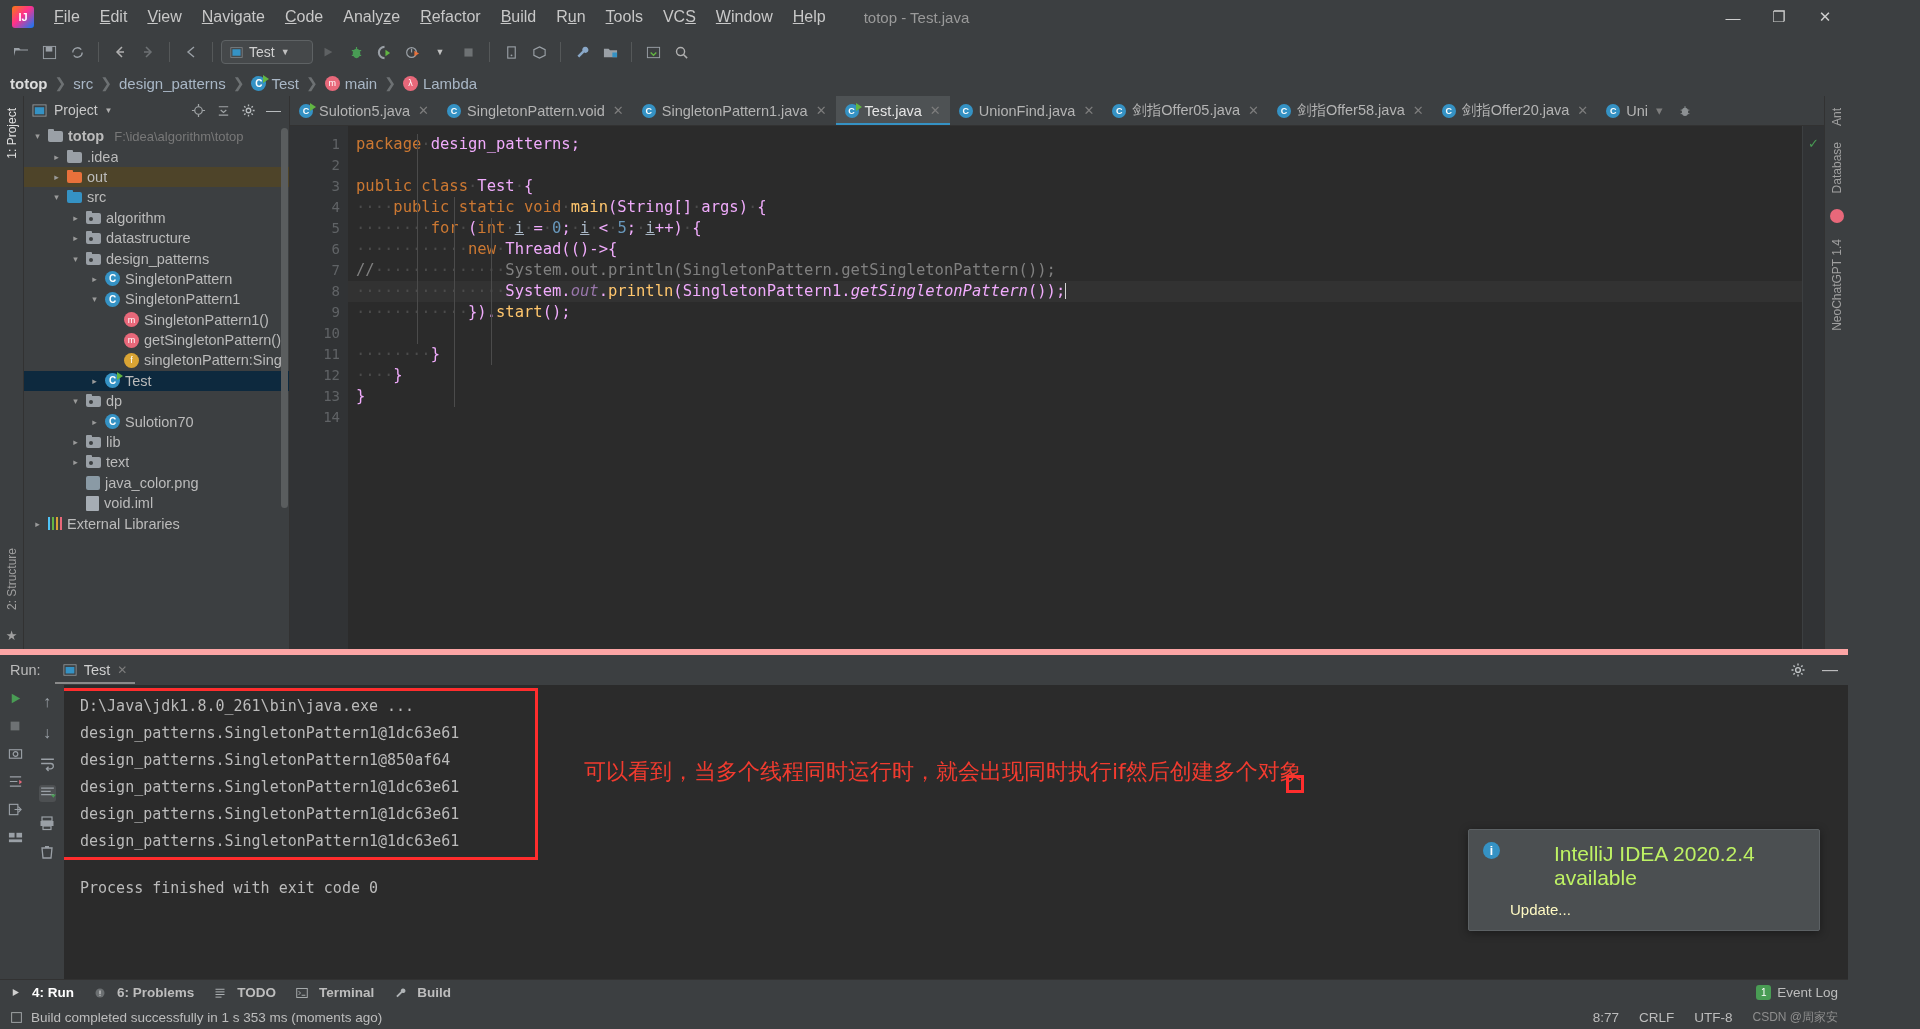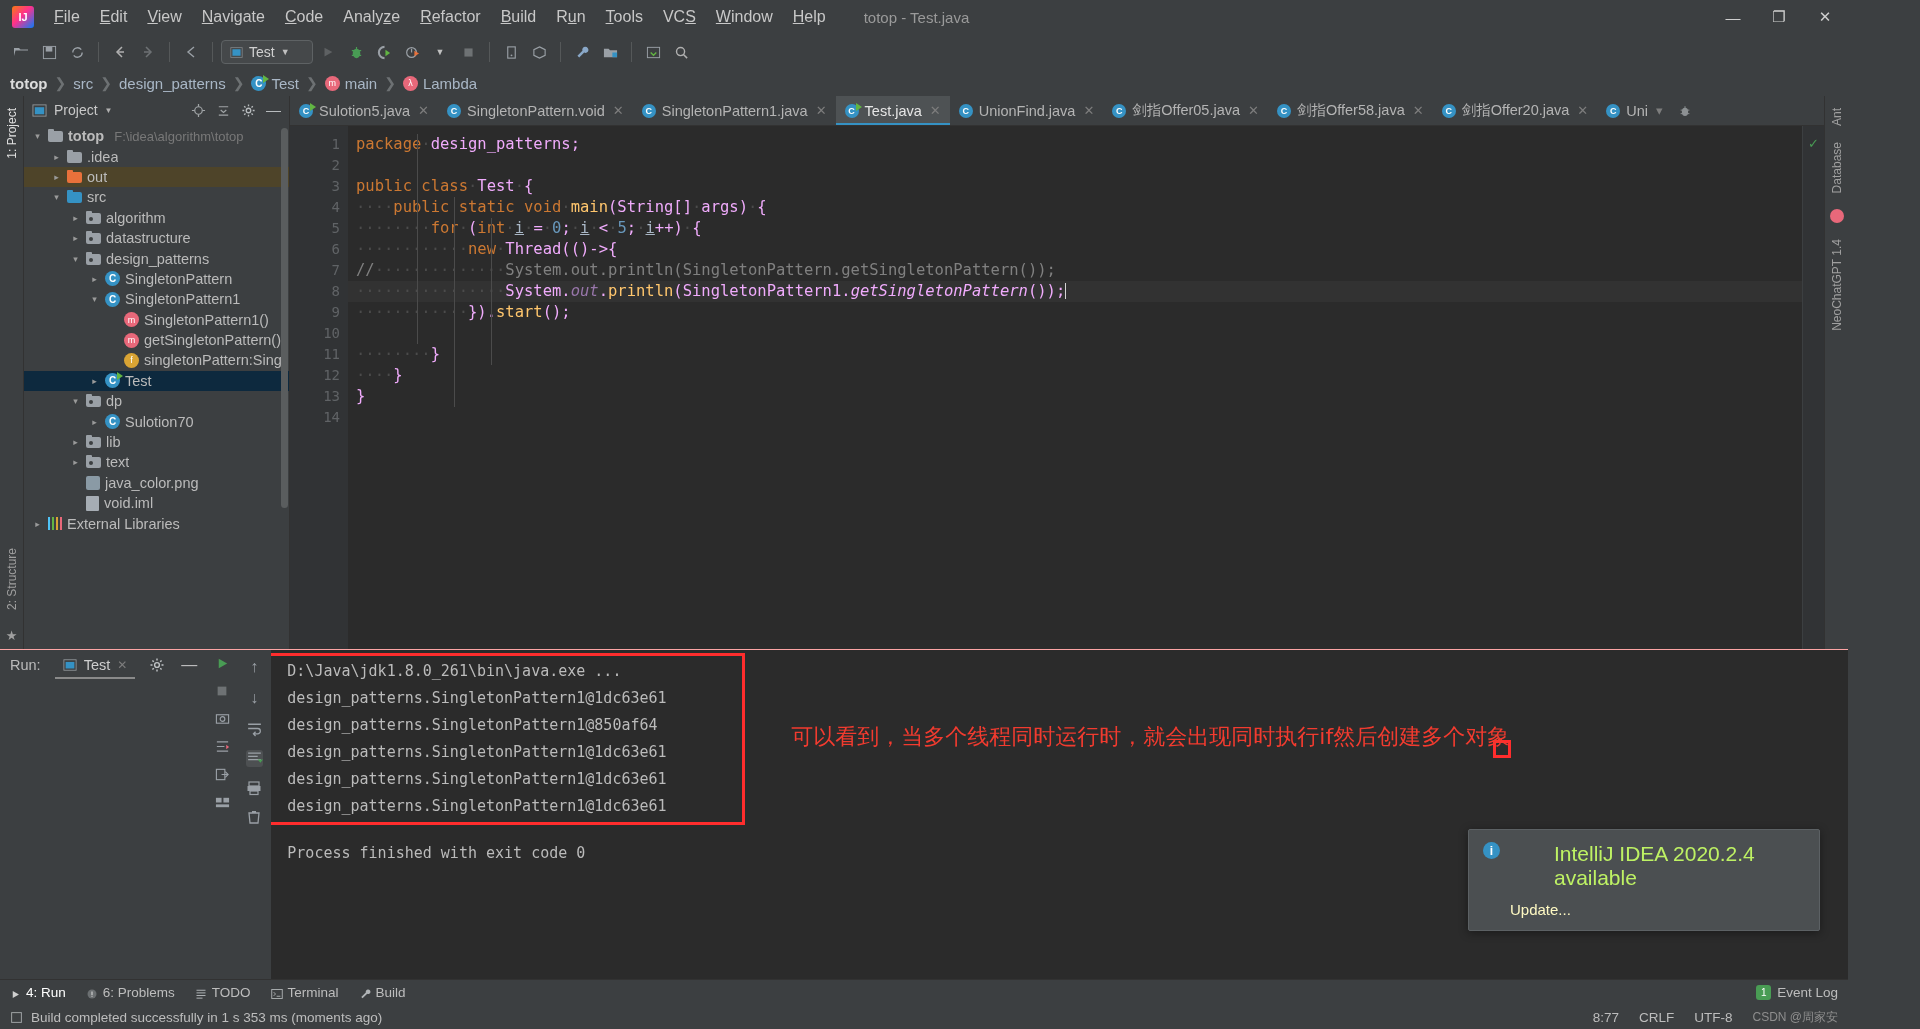--- a/index.html
+++ b/index.html
@@ -110,21 +110,21 @@
   .caret { display:inline-block; width:1px; height:16px; background:#d4d4d4; vertical-align:-3px; }
   .indentline { position:absolute; width:1px; background:#4b4b4b; }
   .ed-right { width:22px; background:#313335; flex:0 0 22px; position:relative; border-left:1px solid #3c3f41; }
   .ed-check { position:absolute; top:10px; left:5px; color:#499c54; font-size:13px; }
 
   
   .rstrip { width:24px; background:#3c3f41; border-left:1px solid #323232; flex:0 0 24px;
             display:flex; flex-direction:column; align-items:center; padding-top:6px; gap:4px; }
 
   
-  .runpanel { height:330px; flex:0 0 330px; background:#3c3f41; display:flex; flex-direction:row; border-top:1px solid #fca5a5; position:relative; }
+  .runpanel { height:330px; flex:0 0 330px; background:#3c3f41; display:flex; flex-direction:column; border-top:6px solid #fca5a5; position:relative; }
   .run-head { height:30px; display:flex; align-items:center; padding:0 10px; gap:14px; font-size:14.5px; flex:0 0 30px; }
   .run-tab { display:flex; align-items:center; gap:7px; padding:4px 8px 5px; position:relative; color:#cfcfcf; }
   .run-tab.active::after { content:""; position:absolute; left:0; right:0; bottom:-1px; height:2px; background:#8a8a8a; }
   .run-head-right { margin-left:auto; display:flex; align-items:center; gap:16px; color:#c0c0c0; }
   .run-body { flex:1; display:flex; min-height:0; background:#2b2b2b; }
   .run-lt { width:30px; background:#3c3f41; flex:0 0 30px; display:flex; flex-direction:column; align-items:center; padding-top:6px; gap:13px; }
   .run-lt2 { width:34px; background:#3c3f41; flex:0 0 34px; display:flex; flex-direction:column; align-items:center; padding-top:8px; gap:13px; }
   .console { flex:1; position:relative; background:#2b2b2b; overflow:hidden; font-family:"DejaVu Sans Mono", monospace;
              font-size:15px; color:#bbbbbb; padding:8px 0 0 16px; }
   .cline { height:27px; line-height:27px; white-space:pre; }
@@ -136,21 +136,21 @@
   .notif { position:absolute; right:28px; bottom:48px; width:352px; background:#4b4f51; border:1px solid #5c6164;
            border-radius:2px; padding:12px 14px; display:flex; gap:10px; box-shadow:0 2px 10px rgba(0,0,0,.4); z-index:30; }
   .notif .info { width:17px; height:17px; border-radius:50%; background:#3592c4; color:#fff; font-size:12px;
                  display:flex; align-items:center; justify-content:center; font-weight:bold; flex:0 0 17px; }
   .notif .txt { font-size:21px; color:#bef264;margin-left:44px; }
   .notif .lnk { font-size:15px; color:#fef9c3; margin-top:11px; display:block; }
 
   
   .statustabs { height:26px; background:#3c3f41; display:flex; align-items:center; padding:0 10px; gap:20px;
                 font-size:13.5px; color:#bdbdbd; flex:0 0 26px; border-top:1px solid #323232; }
-  .stab { display:flex; align-items:flex-end; gap:5px; }
+  .stab { display:flex; align-items:center; gap:11px;font-weight:bold; }
   .stab.active { color:#ffffff; }
   .statustabs .right { margin-left:auto; display:flex; align-items:center; gap:6px; }
   .evbadge { width:15px; height:15px; border-radius:3px; background:#499c54; color:#fff; font-size:10px;
              display:flex; align-items:center; justify-content:center; }
   .statusbar { height:24px; background:#3c3f41; display:flex; align-items:center; padding:0 10px; gap:8px;
                font-size:13.5px; color:#bdbdbd; flex:0 0 24px; }
   .statusbar .right { margin-left:auto; display:flex; align-items:center; gap:20px; }
   .wm { color:#8e8e8e; font-size:12px; }
 </style>
 </head>

